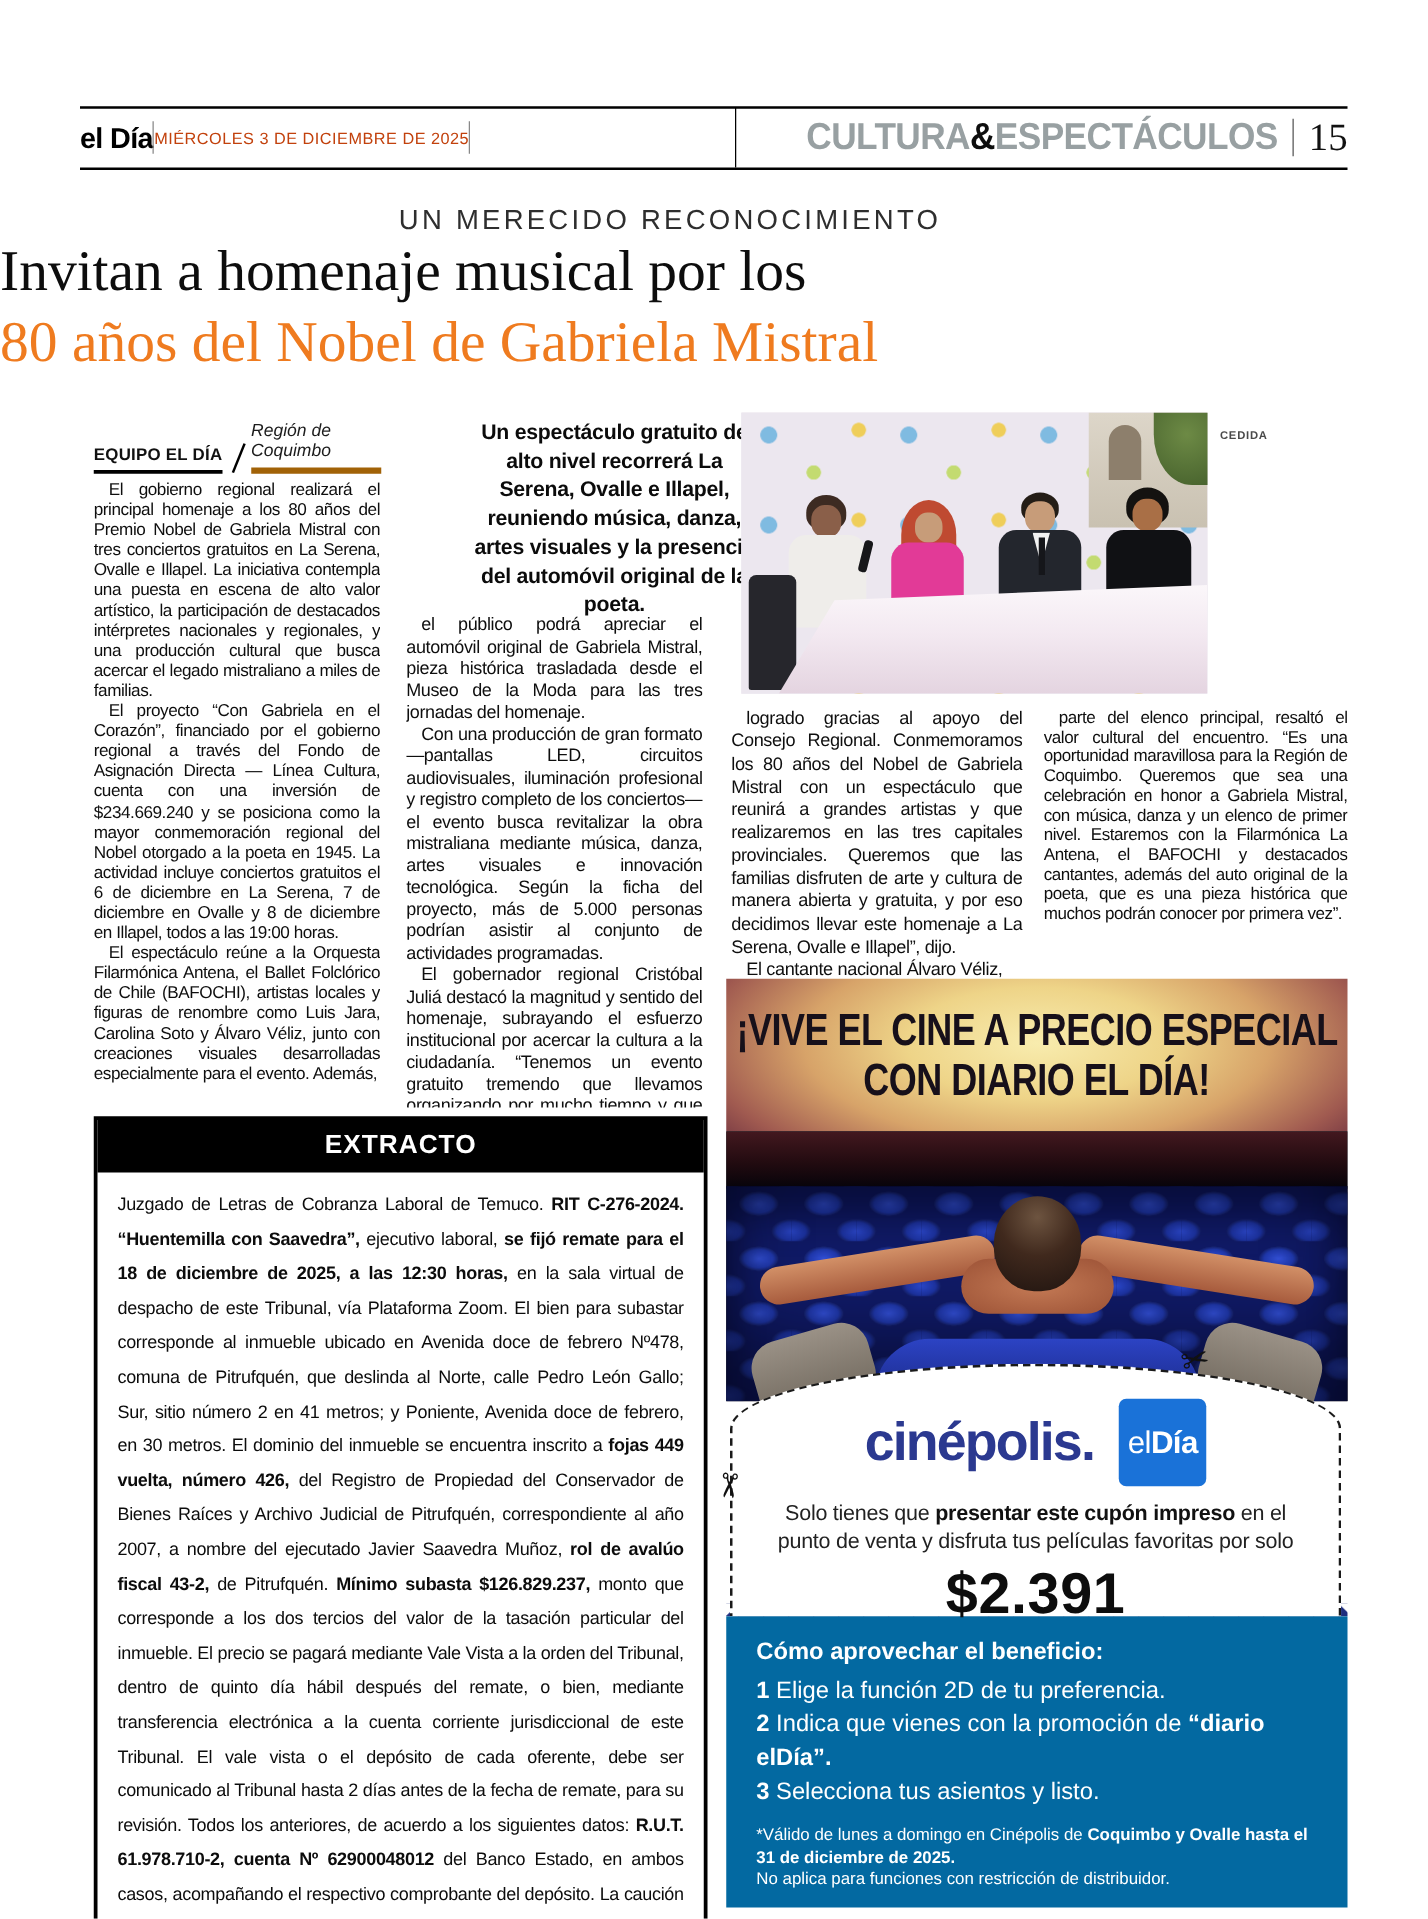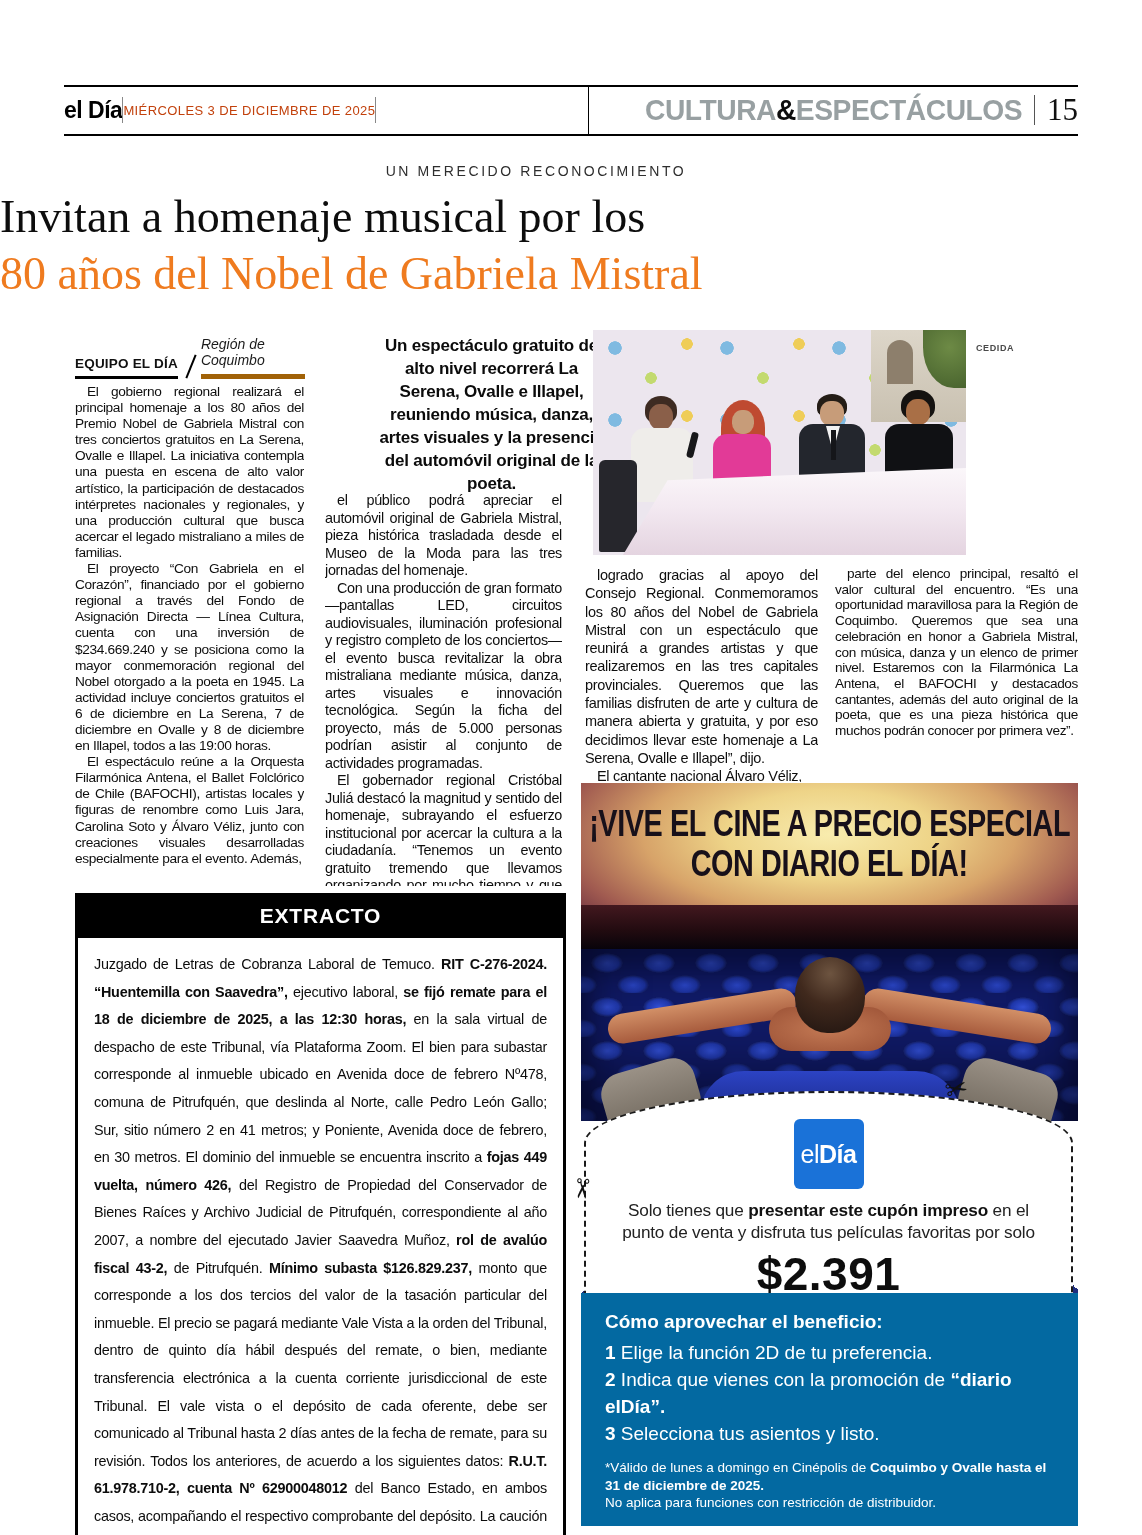--- a/index.html
+++ b/index.html
@@ -21,21 +21,21 @@
   .vbar.tall { height:30px; background:#555; }
   .mast-center-bar { position:absolute; left:588px; top:86px; height:48px; width:1px; background:#000; }
   .mast-right { display:flex; align-items:center; gap:12px; }
   .section-title { font-size:30px; font-weight:900; letter-spacing:-0.5px;
     transform:scaleX(.94); transform-origin:right center; white-space:nowrap; }
   .sec-gray { color:#98a0a2; }
   .sec-amp { color:#0d0d0d; }
   .page-number { font-family:"Liberation Serif", serif; font-size:31px; color:#111; }
   
   .kicker { position:absolute; left:0; right:70px; top:163px; text-align:center;
-    font-size:14px; letter-spacing:2.6px; color:#2e2e2e; font-weight:500; }
+    font-size:22px; letter-spacing:2.6px; color:#2e2e2e; font-weight:500; }
   .headline { position:absolute; left:0; right:0; top:188px; text-align:left;
     font-family:"Liberation Serif", serif; font-weight:400; }
   .headline span { display:block; font-size:46px; line-height:57px; letter-spacing:0; }
   .hl1 { color:#0d0d0d; }
   .hl2 { color:#ef7b1f; }
   
   .byline { position:absolute; left:75px; top:336px; width:230px;
     display:flex; align-items:flex-end; }
   .by-author { font-size:13.5px; font-weight:800; letter-spacing:.2px;
     padding-bottom:5px; border-bottom:3.5px solid #000; }
@@ -278,20 +278,21 @@
       <div class="cin-shoulder r"></div>
       <div class="cin-hands"></div>
       <div class="cin-head"></div>
       <div class="cin-seatback"></div>
     </div>
 
     <div class="coupon">
       <span class="scissors top">✂</span>
       <span class="scissors left">✂</span>
       <div class="coupon-logos">
+        <span class="cinepolis">cinépolis.</span>
         <span class="eldia-badge">
             <span class="el">el</span>
             <span class="dia">Día</span>
           </span>
       </div>
       <p class="coupon-text"><span>Solo tienes que </span><b>presentar este cupón impreso</b><span> en el punto de venta y disfruta tus películas favoritas por solo</span></p>
       <div class="price">$2.391</div>
     </div>
 
     <div class="ad-blue">

